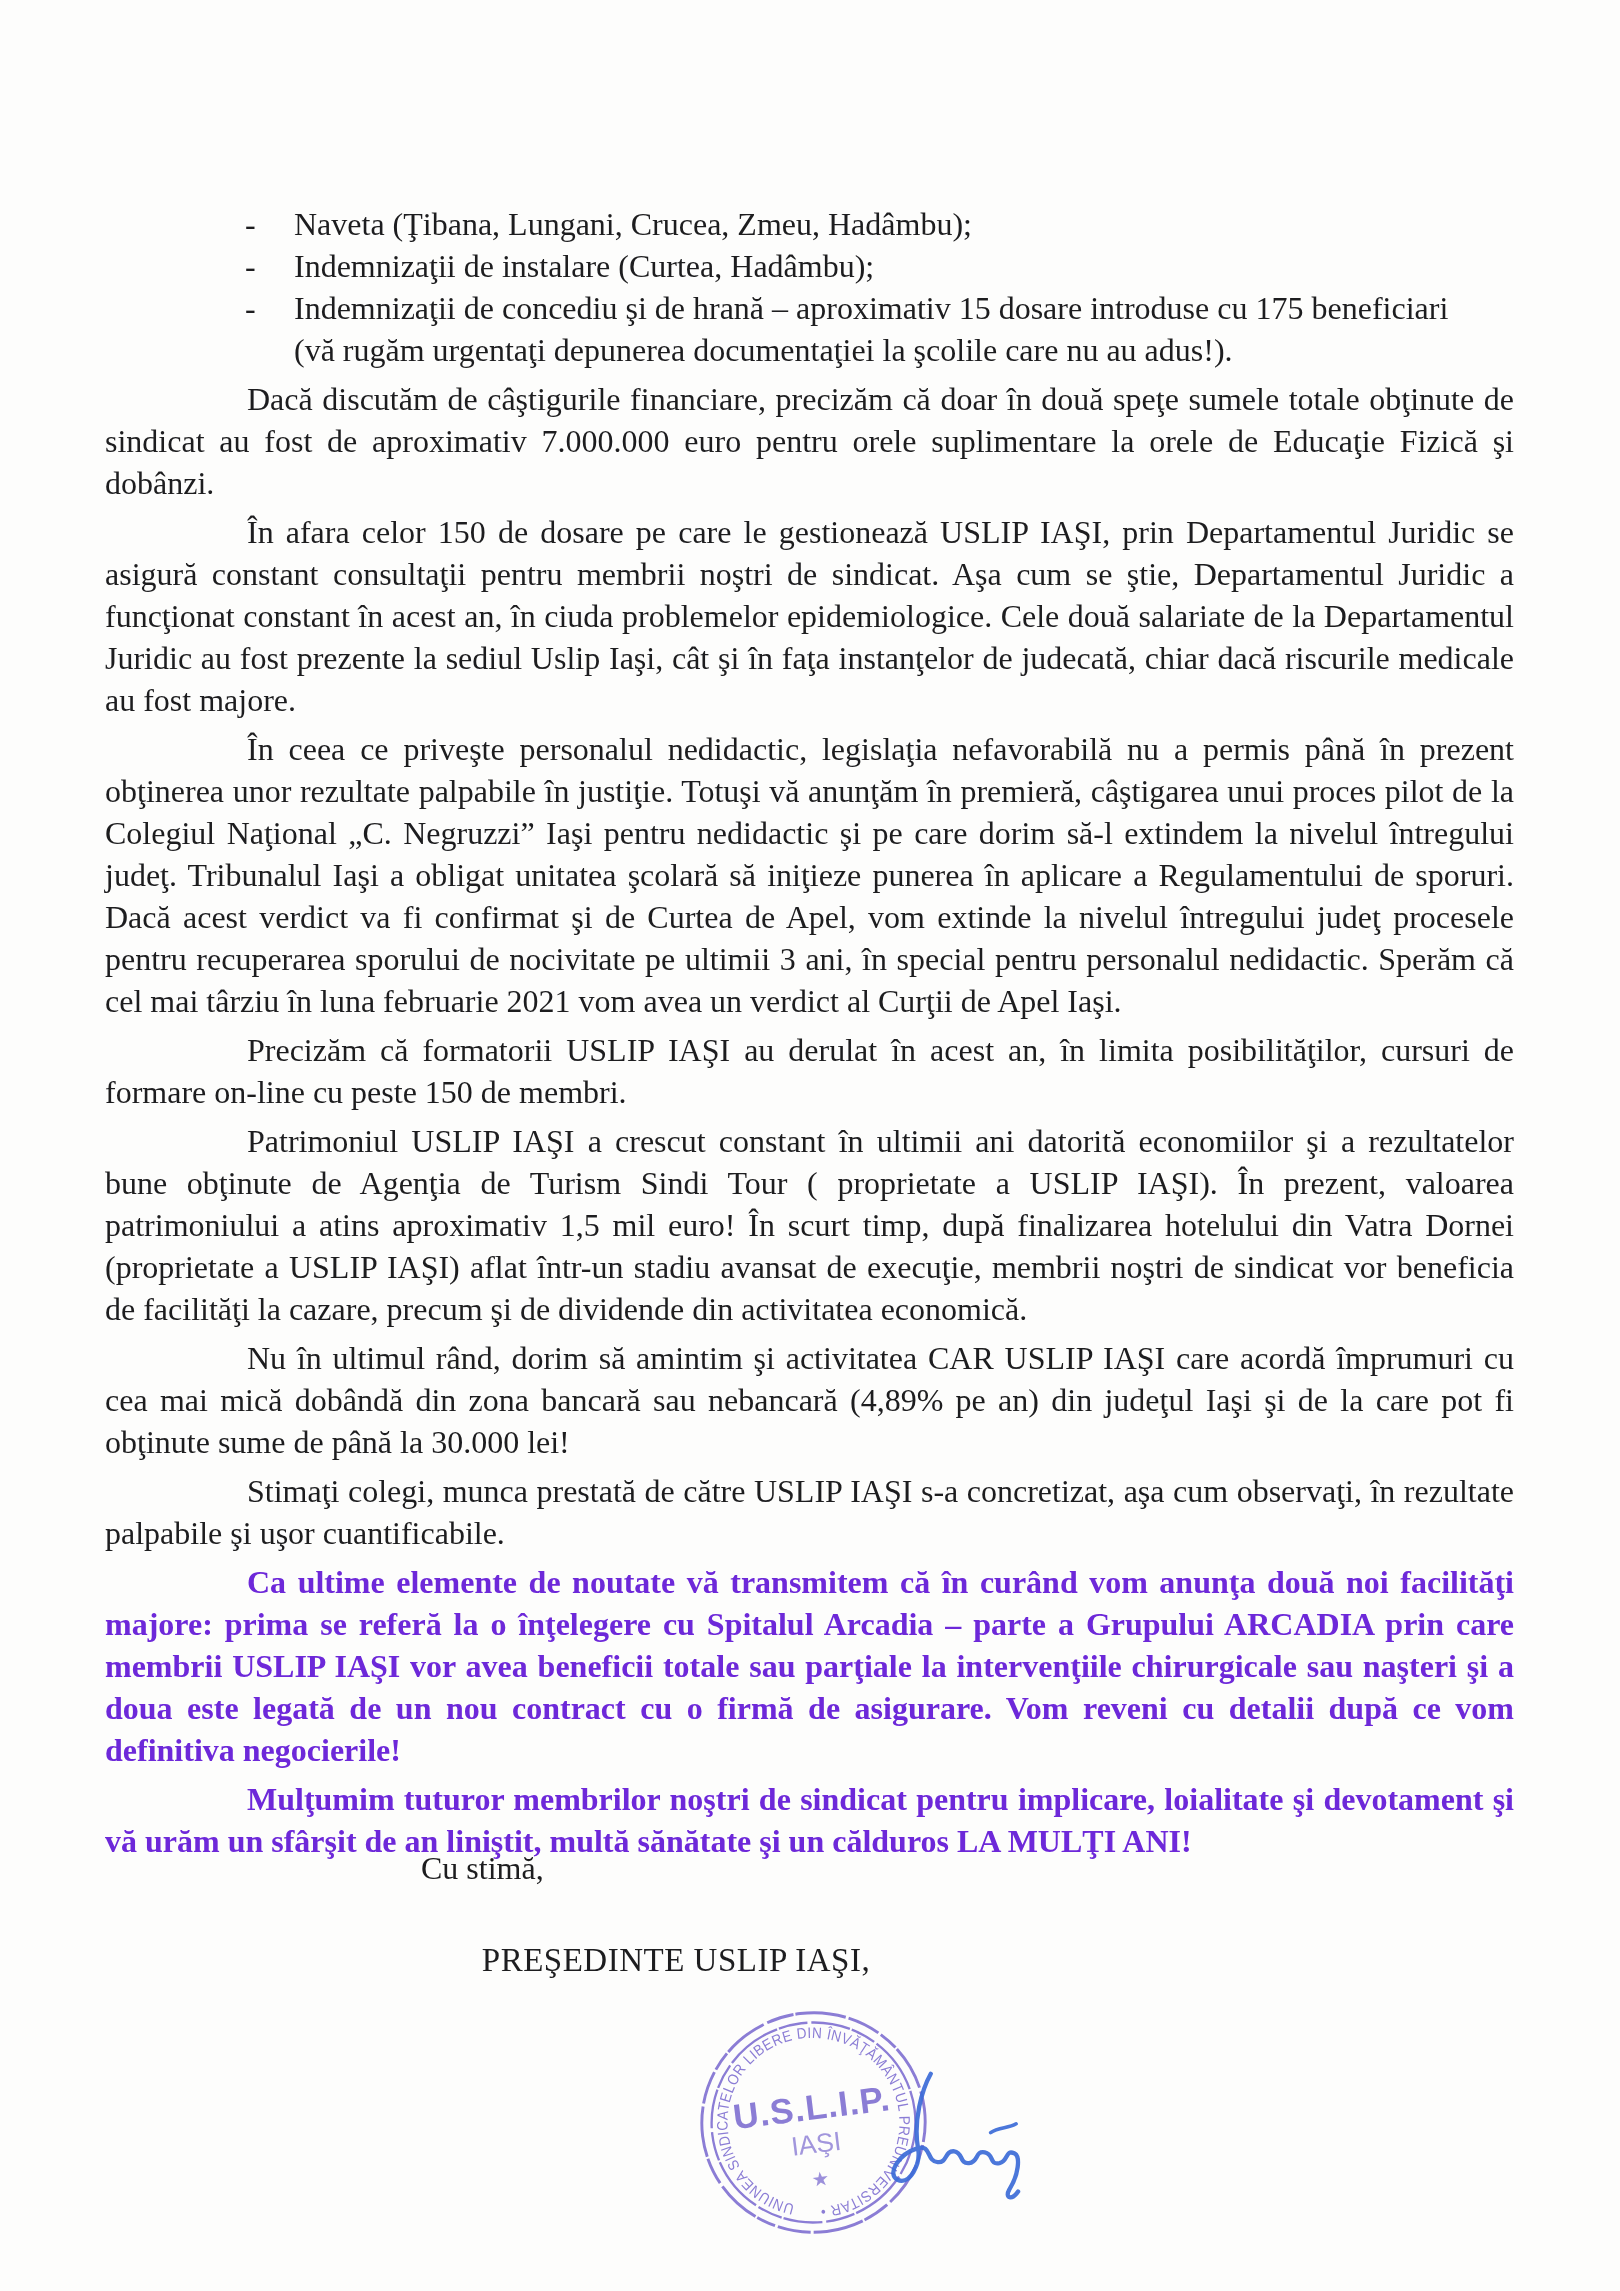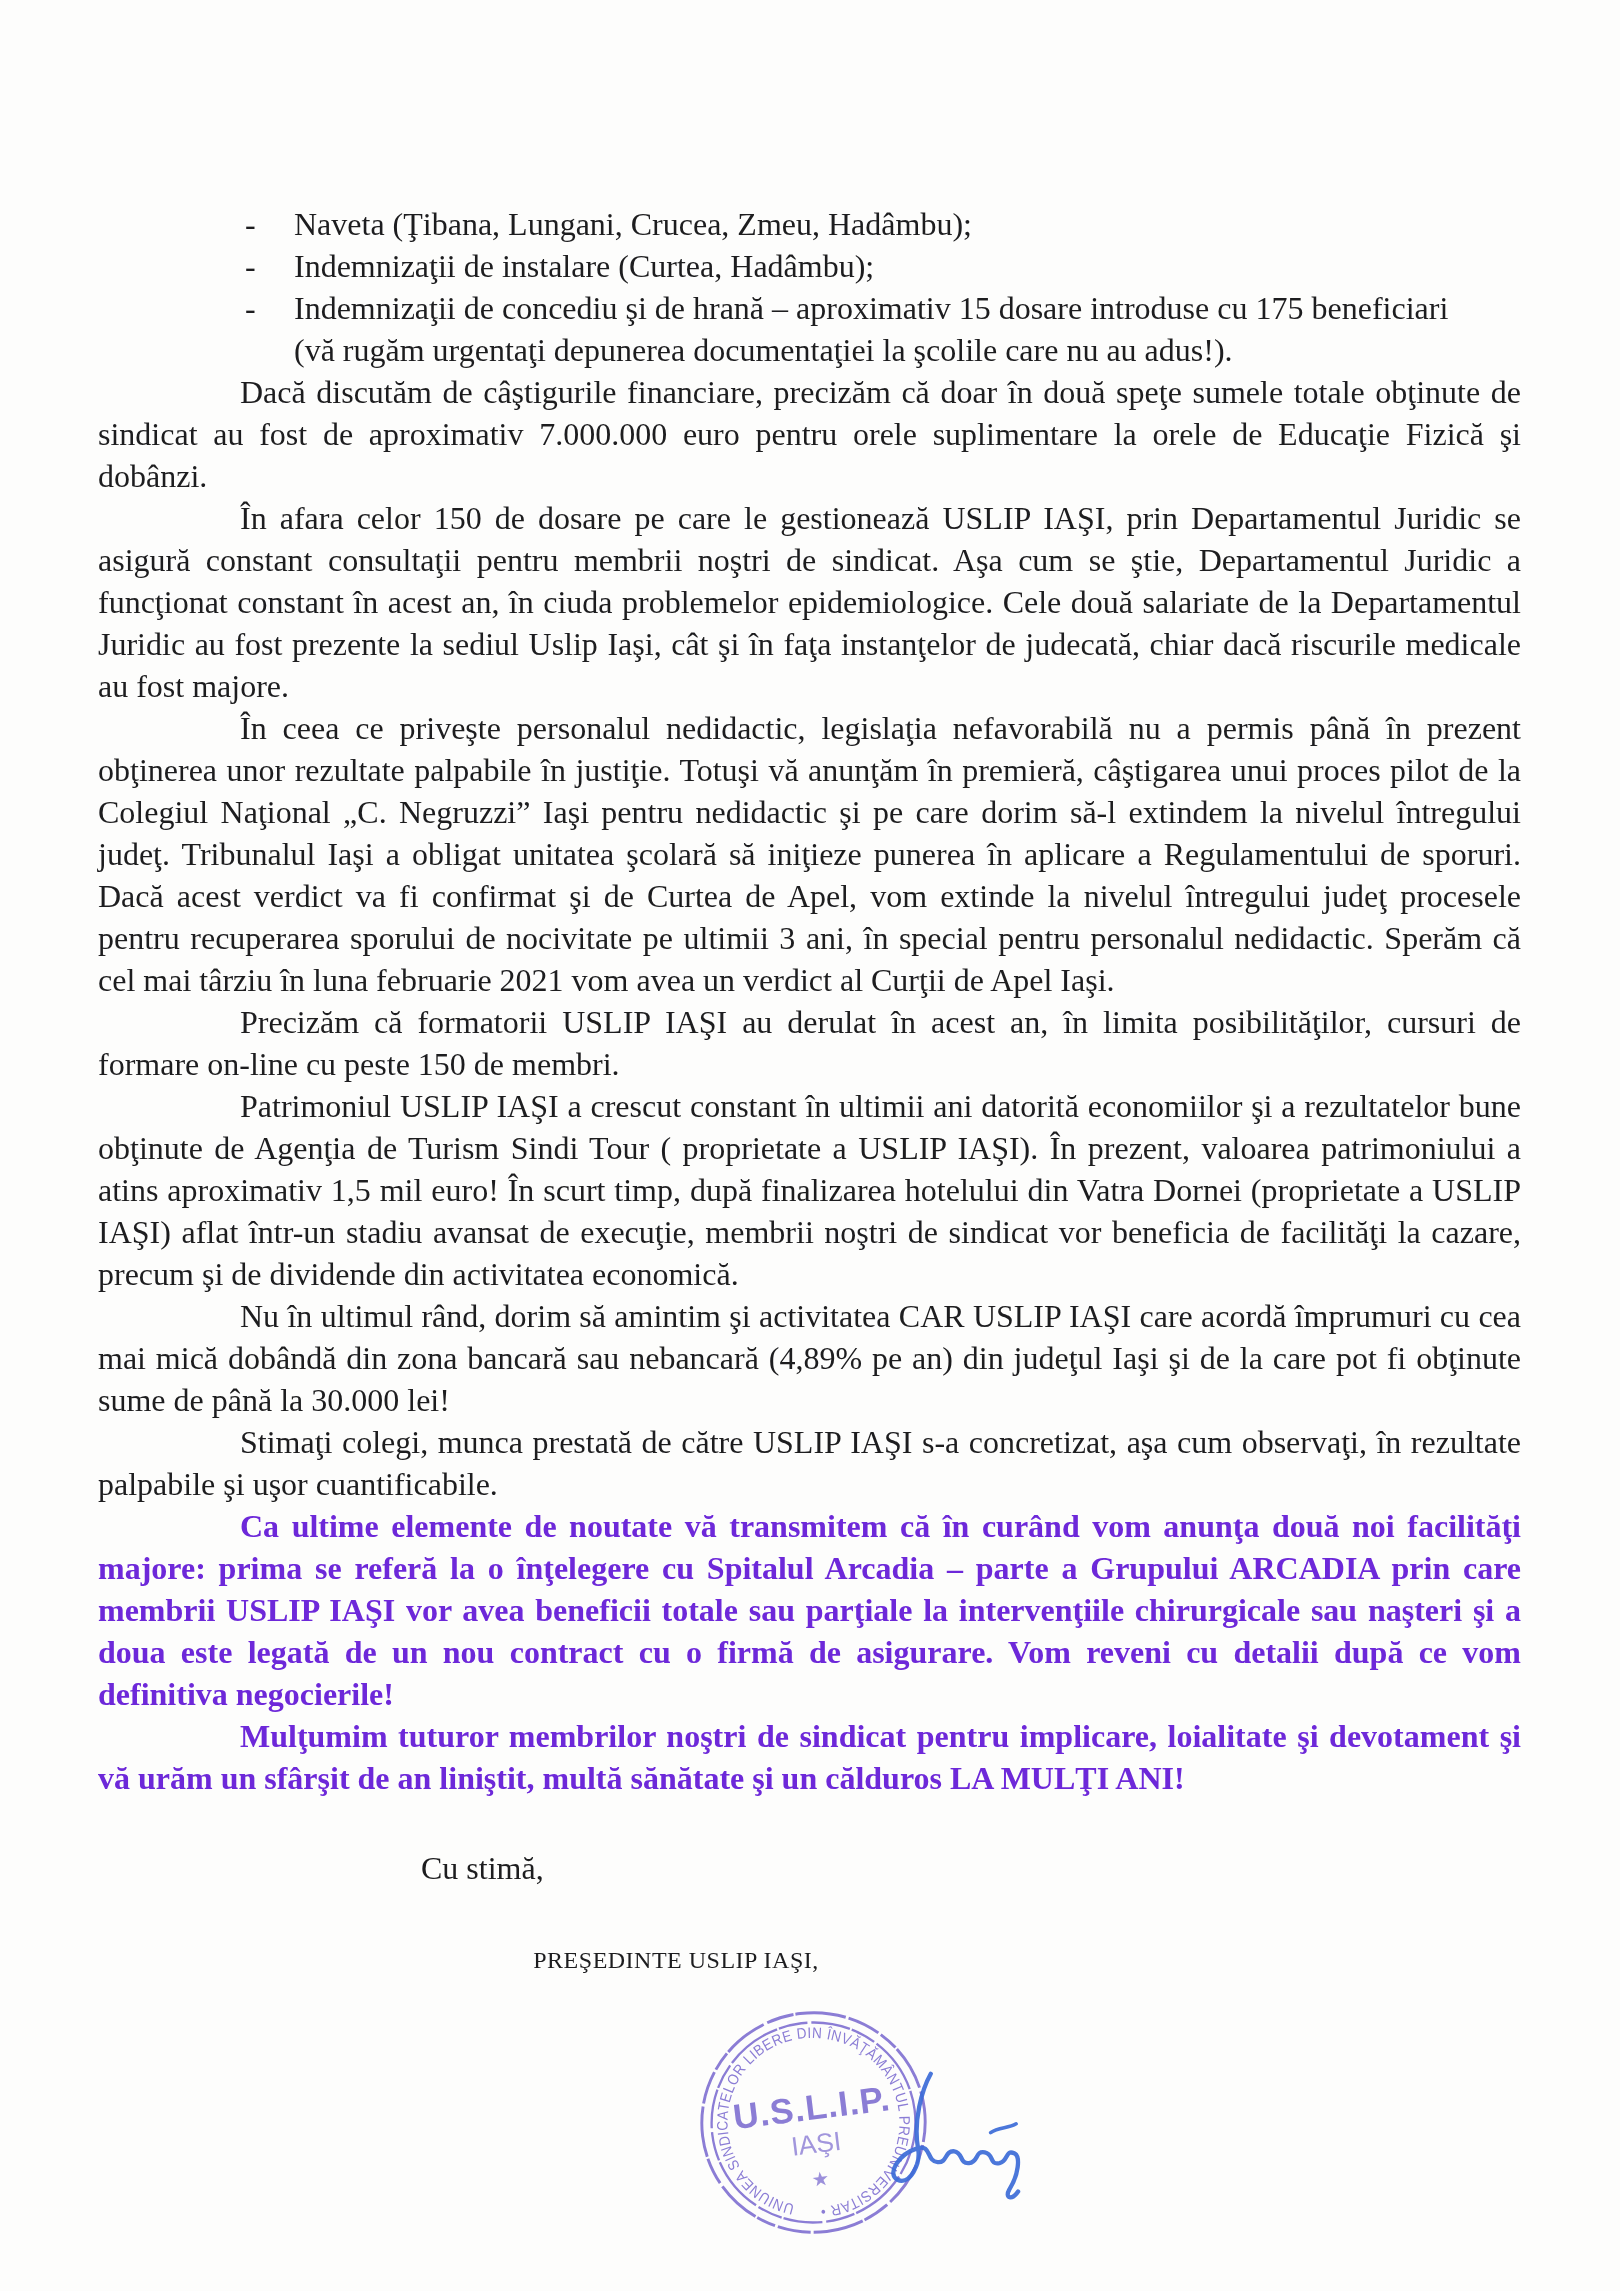--- a/index.html
+++ b/index.html
@@ -9,30 +9,30 @@
     font-family:"Liberation Serif","DejaVu Serif",serif;
     color:#1d1d1f;
   }
   .content{
     position:absolute;left:98px;top:203px;width:1423px;
     font-size:32px;line-height:42px;text-align:justify;
   }
   .li-row{display:flex;text-align:left}
   .li-dash{flex:0 0 49px;padding-left:147px}
   .li-text{flex:1 1 auto}
-  p{margin:0;text-indent:142px}
+  p{margin:7px;text-indent:142px}
   p.bold{font-weight:bold;color:#6d28d9}
   .closing{
     position:absolute;left:421px;top:1847px;
     font-size:32px;line-height:42px;font-family:Liberation Serif, serif;
   }
   .sig-block{
     position:absolute;left:0;top:1937px;width:1298px;box-sizing:border-box;
     padding-left:54px;text-align:center;
-    font-size:24px;line-height:47px;letter-spacing:0.5px;
+    font-size:33px;line-height:47px;letter-spacing:0.5px;
   }
   .stamp{
     position:absolute;left:686px;top:2000px;
     transform:rotate(-7deg);opacity:.88;
   }
   .signature{
     position:absolute;left:859px;top:2064px;opacity:.92;
   }
   .stamp text{font-family:"Liberation Sans","DejaVu Sans",sans-serif}
 </style>

